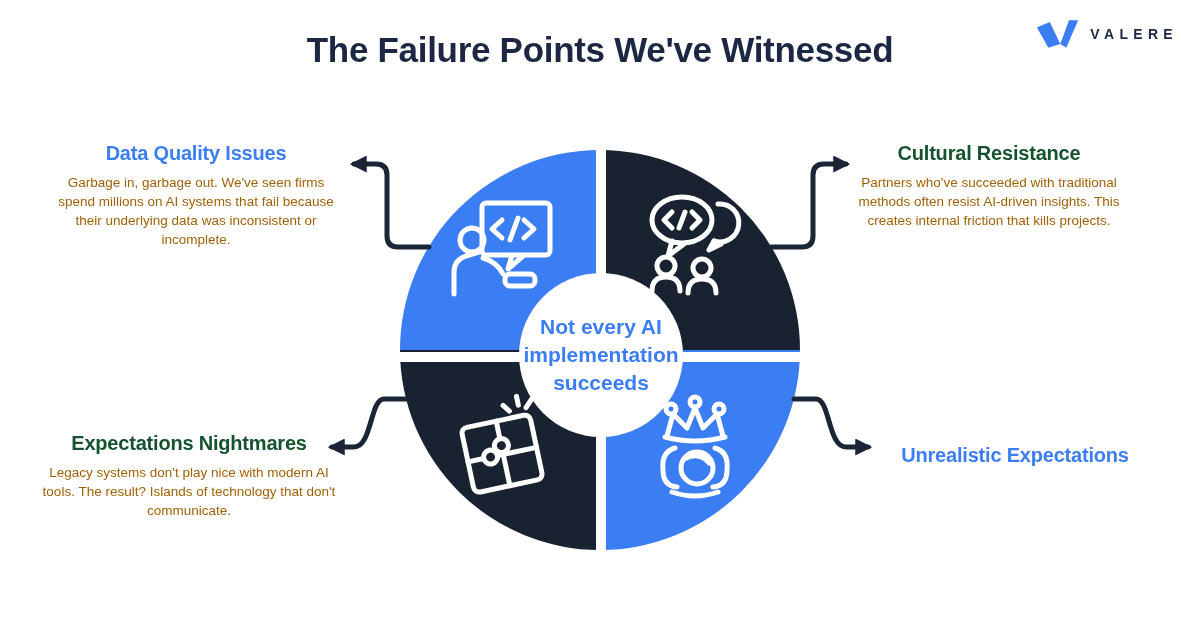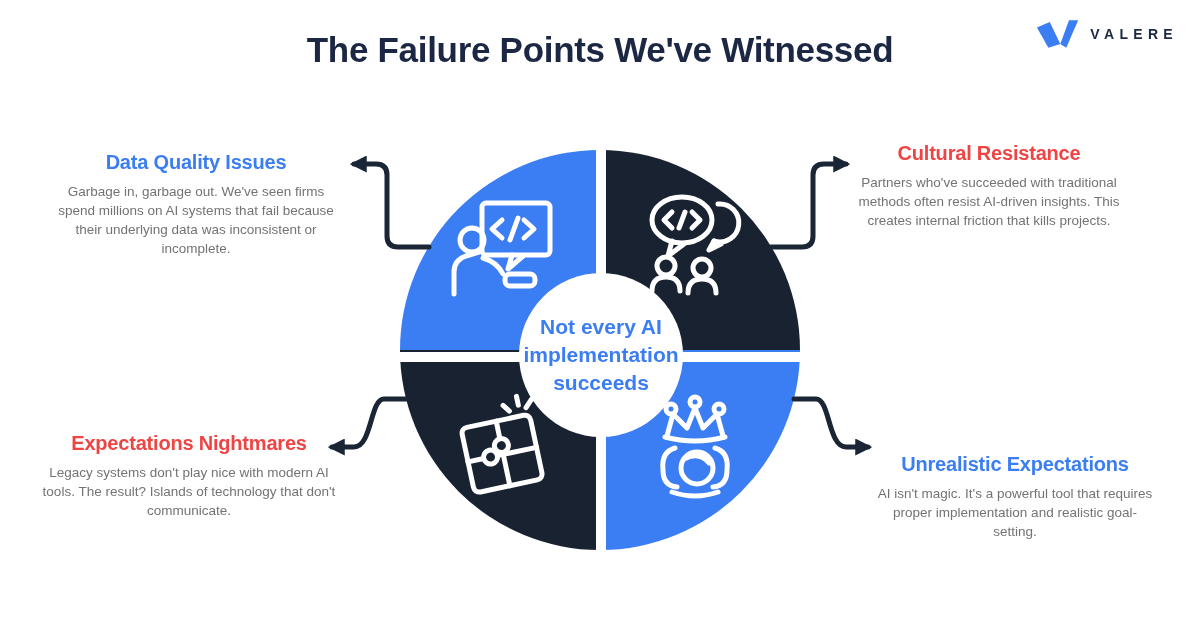--- a/index.html
+++ b/index.html
@@ -64,28 +64,28 @@
   }
   .callout h2 {
     font-size: 20px;
     font-weight: 700;
     letter-spacing: -0.2px;
     margin-bottom: 9px;
   }
   .callout p {
     font-size: 13.5px;
     line-height: 1.4;
-    color: #737373;
+    color: #a16207;
   }
   .callout.tl { left: 48px;  top: 142px; width: 296px; }
   .callout.tr { left: 848px; top: 142px; width: 282px; }
   .callout.bl { left: 38px;  top: 432px; width: 302px; }
   .callout.br { left: 875px; top: 444px; width: 280px; }
-  .heading-blue { color: #3B7DF2; margin-top: 9px; }
-  .heading-dark { color: #ef4444; }
+  .heading-blue { color: #3B7DF2; }
+  .heading-dark { color: #14532d; }
 </style>
 </head>
 <body>
 
 <div class="canvas">
 
   <h1 class="page-title">The Failure Points We've Witnessed</h1>
 
   <div class="logo">
     <svg width="44" height="32" viewBox="0 0 48 32">
@@ -181,16 +181,15 @@
     <p>Partners who've succeeded with traditional methods often resist AI-driven insights. This creates internal friction that kills projects.</p>
   </div>
 
   <div class="callout bl">
     <h2 class="heading-dark">Expectations Nightmares</h2>
     <p>Legacy systems don't play nice with modern AI tools. The result? Islands of technology that don't communicate.</p>
   </div>
 
   <div class="callout br">
     <h2 class="heading-blue">Unrealistic Expectations</h2>
-    <p>AI isn't magic. It's a powerful tool that requires proper implementation and realistic goal-setting.</p>
   </div>
 
 </div>
 
 </body></html>

